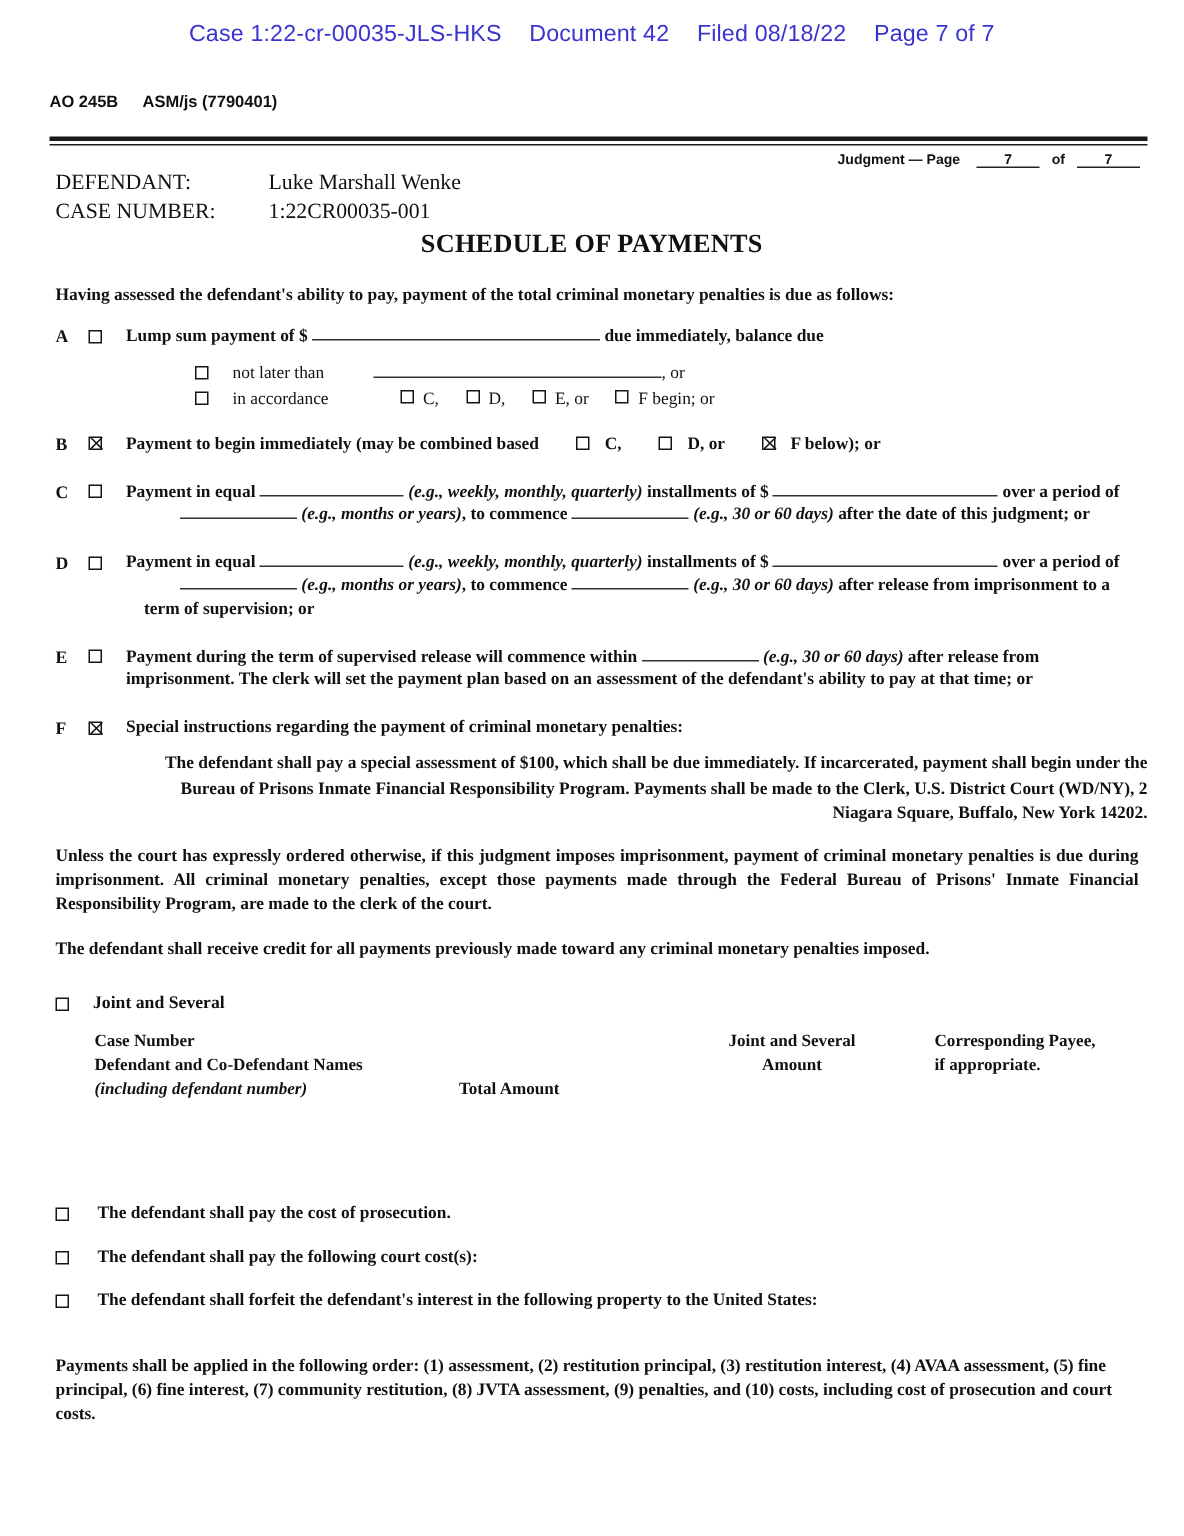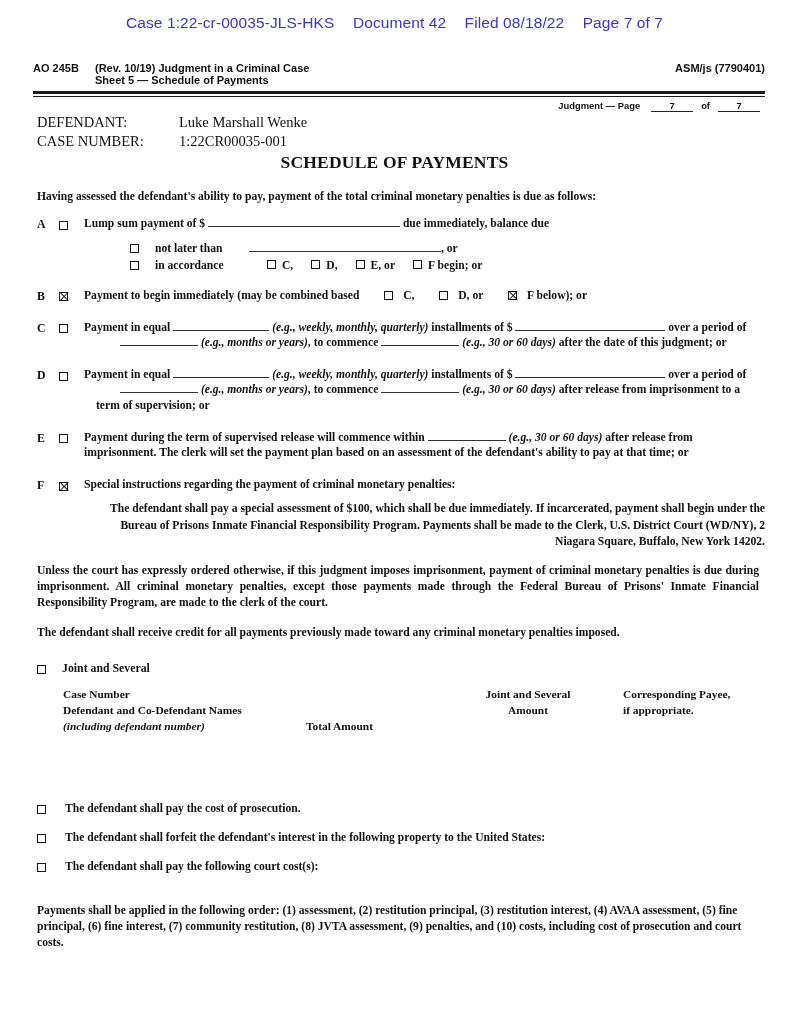--- a/index.html
+++ b/index.html
@@ -132,21 +132,21 @@
   .cbox.checked::after  { transform: rotate(-45deg); }
 
   .ul { display: inline-block; border-bottom: 1px solid #333; vertical-align: baseline; }
   .ul-sm { width: 78px; }
   .ul-md { width: 96px; }
   .ul-lg { width: 150px; }
   .ul-xl { width: 192px; }
 
   .ital { font-style: italic; }
 
-  .sub-rows { margin: 9px 0 3px 46px; font-size: 11.6px; font-weight: bold; }
+  .sub-rows { margin: 9px 0 3px 46px; font-size: 11.6px; font-weight: normal; }
   .sub-row { display: flex; align-items: baseline; line-height: 16px; margin-bottom: 1px; }
   .sub-row .sr-box { width: 25px; flex: 0 0 25px; }
   .sub-row .sr-lbl { width: 94px; flex: 0 0 94px; }
   .inline-cb { margin: 0 6px 0 18px; }
 
   .opt-line2 { display: block; margin-left: 0; }
 
   .spacer-sm { height: 9px; }
   .spacer-md { height: 14px; }
 
@@ -211,24 +211,20 @@
   <div class="ecf-stamp">
     <span>Case 1:22-cr-00035-JLS-HKS</span>
     <span>Document 42</span>
     <span>Filed 08/18/22</span>
     <span>Page 7 of 7</span>
   </div>
 
   <div class="form-head">
     <div class="fh-row">
       <div class="fh-code">AO 245B</div>
-      <div class="fh-titles">
-        <div>(Rev. 10/19) Judgment in a Criminal Case</div>
-        <div>Sheet 5 — Schedule of Payments</div>
-      </div>
       <div class="fh-right">ASM/js (7790401)</div>
     </div>
   </div>
 
   <div class="rule-thick"></div>
   <div class="rule-thin"></div>
 
   <div class="judg-line">
     <span class="jl-lbl">Judgment — Page</span>
     <span class="jl-num">7</span>
@@ -419,25 +415,25 @@
     <div class="tail-row">
       <span class="tr-box">
         <span class="cbox"></span>
       </span>
       <span>The defendant shall pay the cost of prosecution.</span>
     </div>
     <div class="tail-row">
       <span class="tr-box">
         <span class="cbox"></span>
       </span>
-      <span>The defendant shall forfeit the defendant's interest in the following property to the United States:</span>
+      <span>The defendant shall pay the following court cost(s):</span>
     </div>
     <div class="tail-row">
       <span class="tr-box">
         <span class="cbox"></span>
       </span>
-      <span>The defendant shall pay the following court cost(s):</span>
+      <span>The defendant shall forfeit the defendant's interest in the following property to the United States:</span>
     </div>
   </div>
 
   <div class="p-order">Payments shall be applied in the following order: (1) assessment, (2) restitution principal, (3) restitution interest, (4) AVAA assessment, (5) fine principal, (6) fine interest, (7) community restitution, (8) JVTA assessment, (9) penalties, and (10) costs, including cost of prosecution and court costs.</div>
 
 </div>
 
 </body></html>

